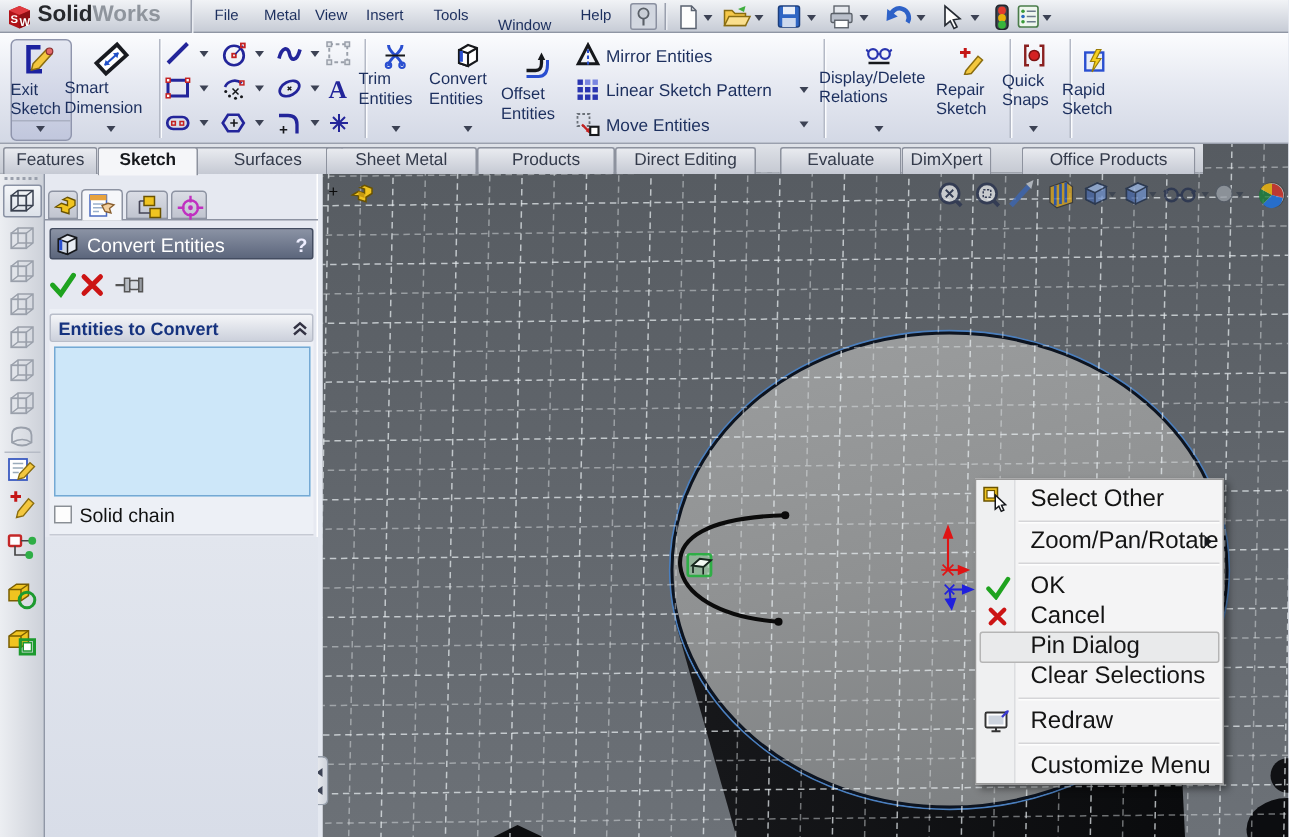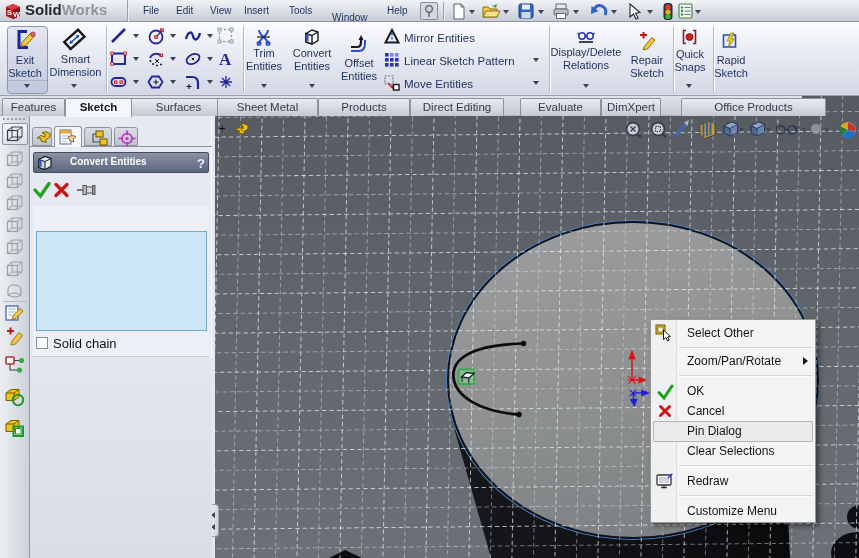--- a/index.html
+++ b/index.html
@@ -1,25 +1,25 @@
 <!DOCTYPE html>
 <html><head><meta charset="utf-8"><style>
 *{margin:0;padding:0;box-sizing:border-box}
 html,body{width:859px;height:558px;overflow:hidden;position:relative;
  font-family:"Liberation Sans",sans-serif;background:#e4e8f0}
 .abs{position:absolute}
 .nav{color:#1c2f5e;font-size:10px}
-.lbl{color:#1c2f5e;font-size:11px;line-height:12.5px;text-align:center;position:absolute}
+.lbl{color:#1c2f5e;font-size:11px;line-height:12.5px;position:absolute}
 .dd{position:absolute;width:0;height:0;border-left:3.5px solid transparent;border-right:3.5px solid transparent;border-top:4px solid #3c4254}
 .vsep{position:absolute;top:26px;height:64px;width:2px;
  border-left:1px solid #b4b9c6;border-right:1px solid #fbfcfe}
 .tb{position:absolute;top:98px;height:18px;border:1px solid #8d929e;border-bottom:none;
  border-radius:2px 2px 0 0;background:linear-gradient(#e9ebf0,#c5c9d3);
  font-size:11.5px;color:#343b4b;text-align:center;line-height:17px}
-.mi{position:absolute;left:36px;font-size:12px;color:#141414;line-height:20px}
+.mi{position:absolute;left:36px;font-size:16px;color:#141414;line-height:20px}
 .msep{position:absolute;left:28px;right:2px;height:1px;background:#d5d5d8;box-shadow:0 1px 0 #fdfdfd}
 </style></head><body>
 <svg class="abs" style="left:215px;top:96px" width="644" height="462" viewBox="0 0 644 462">
     <defs>
 <linearGradient id="bgG" x1="0" y1="0" x2="0" y2="1">
  <stop offset="0" stop-color="#565b61"></stop>
         <stop offset="1" stop-color="#6c7177"></stop>
       </linearGradient>
 <linearGradient id="elG" x1="0.3" y1="0" x2="0.55" y2="1">
  <stop offset="0" stop-color="#9a9c9d"></stop>
@@ -172,21 +172,21 @@
 <svg class="abs" style="left:3px;top:2px" width="19" height="19" viewBox="0 0 19 19">
 <path d="M3,5 L10,2 L17,5 L17,14 L10,17 L3,14 Z" fill="#b01218"></path>
 <path d="M3,5 L10,2 L17,5 L10,8 Z" fill="#e03a40"></path>
 <path d="M10,8 L17,5 L17,14 L10,17 Z" fill="#8d0e13"></path>
 <text x="4" y="13" font-size="7.5" font-weight="bold" fill="#fff" font-family="Liberation Sans">S</text>
 <text x="10" y="15" font-size="7.5" font-weight="bold" fill="#fff" font-family="Liberation Sans">W</text>
 </svg>
 <span class="abs" style="left:25px;top:1px;font-size:15px;font-weight:bold;color:#26282c">Solid<span style="color:#8f959d">Works</span></span>
 <div class="abs" style="left:127px;top:0;width:2px;height:22px;border-left:1px solid #9aa0ae;border-right:1px solid #e9ecf1"></div>
 <span class="nav abs" style="left:143px;top:5px">File</span>
-<span class="nav abs" style="left:176px;top:5px">Edit</span>
+<span class="nav abs" style="left:176px;top:5px">Metal</span>
 <span class="nav abs" style="left:210px;top:5px">View</span>
 <span class="nav abs" style="left:244px;top:5px">Insert</span>
 <span class="nav abs" style="left:289px;top:5px">Tools</span>
 <span class="nav abs" style="left:332px;top:12px">Window</span>
 <span class="nav abs" style="left:387px;top:5px">Help</span>
 <div class="abs" style="left:420px;top:2px;width:18px;height:18px;border:1px solid #8a90a0;border-radius:2px;background:#d2d7e0">
  <svg width="16" height="16" viewBox="0 0 16 16">
         <circle cx="8" cy="6" r="3.4" fill="#c9ced6" stroke="#5a6068" stroke-width="1.2"></circle>
         <line x1="8" y1="9.5" x2="8" y2="14" stroke="#5a6068" stroke-width="1.4"></line>
       </svg>
@@ -413,21 +413,21 @@
   </div>
 <div class="abs" style="left:0;top:96px;width:802px;height:20px;background:linear-gradient(#dfe2e8,#c6cad3);border-bottom:1px solid #aeb3bd;z-index:6"></div>
 <div class="tb" style="left:2px;width:63px;z-index:6">Features</div>
 <div class="tb" style="left:65px;width:67px;height:19px;background:#f5f6f9;font-weight:bold;color:#16181c;z-index:7">Sketch</div>
 <div class="tb" style="left:128px;width:101px;z-index:6">Surfaces</div>
 <div class="tb" style="left:217px;width:101px;z-index:6">Sheet Metal</div>
 <div class="tb" style="left:318px;width:92px;z-index:6">Products</div>
 <div class="tb" style="left:410px;width:94px;z-index:6">Direct Editing</div>
 <div class="tb" style="left:520px;width:81px;z-index:6">Evaluate</div>
 <div class="tb" style="left:601px;width:60px;z-index:6">DimXpert</div>
-<div class="tb" style="left:681px;width:145px;z-index:6">Office Products</div>
+<div class="tb" style="left:681px;width:116px;z-index:6">Office Products</div>
 <div class="abs" style="left:0;top:115px;width:30px;height:443px;background:linear-gradient(90deg,#eceef2,#cdd1d9);border-right:1px solid #9097a6;z-index:5">
     <div class="abs" style="left:3px;top:3px;width:22px;height:2px;border-top:2px dotted #9aa0ac"></div>
     <div class="abs" style="left:2px;top:8px;width:26px;height:22px;border:1px solid #8a92a4;border-radius:2px;background:linear-gradient(#f4f6f9,#dde2ea)"></div>
     <svg class="abs" style="left:5px;top:10px" width="20" height="19" viewBox="0 0 20 19">
       <g fill="none" stroke="#3a4150" stroke-width="1.2">
         <rect x="2.5" y="5.5" width="10" height="10"></rect>
         <path d="M2.5,5.5 L7,2 L17,2 L17,12 L12.5,15.5 M12.5,5.5 L17,2 M2.5,15.5 L7,12 M7,2 L7,12 L17,12" stroke-width="1"></path>
       </g>
     </svg>
     <svg class="abs" style="left:5px;top:35px" width="20" height="19" viewBox="0 0 20 19">
@@ -527,34 +527,40 @@
         <circle cx="9" cy="8.5" r="1.6" fill="#c030c0"></circle>
       </svg>
     </div>
     <div class="abs" style="left:3px;top:37px;width:176px;height:21px;border:1px solid #434c60;border-radius:2px;background:linear-gradient(#8a92a4,#5c667c)">
 <svg style="position:absolute;left:2px;top:1px" width="18" height="18" viewBox="0 0 18 18">
 <path d="M3,5.5 L9,2.5 L15,4.5 L15,12.5 L9,15.5 L3,13.5 Z" fill="#e8ecf2" stroke="#16181c" stroke-width="1.2"></path>
 <path d="M3,5.5 L9,7.5 L9,15.5 L3,13.5 Z" fill="#cdd5e2" stroke="#16181c" stroke-width="1"></path>
 <path d="M9,7.5 L15,4.5" stroke="#16181c" stroke-width="1"></path>
 <path d="M4.5,6 L4.5,12.8" stroke="#2a4fd0" stroke-width="2"></path>
       </svg>
-<span style="position:absolute;left:36px;top:3px;font-size:10px;font-weight:bold;color:#fff">Convert Entities</span>
+<span style="position:absolute;left:24px;top:3px;font-size:13px;font-weight:normal;color:#fff">Convert Entities</span>
 <span style="position:absolute;left:163px;top:3px;font-size:13px;font-weight:bold;color:#eef">?</span>
 </div>
     <svg class="abs" style="left:3px;top:66px" width="100" height="19" viewBox="0 0 100 19">
 <path d="M2,9 L7.5,15 L16,2.5" fill="none" stroke="#1fa31f" stroke-width="3.3" stroke-linecap="round"></path>
 <path d="M23,3.5 L34,14.5 M34,3.5 L23,14.5" fill="none" stroke="#cc1414" stroke-width="3.3" stroke-linecap="round"></path>
 <g>
         <path d="M44,9 h6" stroke="#555" stroke-width="1.5"></path>
 <rect x="50" y="4.5" width="3.5" height="9" fill="#b8bcc2" stroke="#555"></rect>
 <rect x="53.5" y="6" width="6" height="6" rx="1" fill="#d8dce2" stroke="#555"></rect>
 <rect x="59.5" y="4.5" width="2.5" height="9" fill="#989ca2" stroke="#555"></rect>
       </g>
 </svg>
     <div class="abs" style="left:3px;top:91px;width:176px;height:151px;background:#edf0f6;border-bottom:1px solid #c6cad4"></div>
+    <div class="abs" style="left:3px;top:94px;width:176px;height:19px;background:linear-gradient(#f4f5f8,#ccd1dc);border:1px solid #b8bdc9;border-radius:2px">
+<span style="position:absolute;left:5px;top:2px;font-size:12px;font-weight:bold;color:#16337f">Entities to Convert</span>
+<svg style="position:absolute;left:160px;top:4px" width="12" height="11" viewBox="0 0 12 11">
+<path d="M2,5 L6,1.5 L10,5 M2,9 L6,5.5 L10,9" fill="none" stroke="#334" stroke-width="1.6"></path>
+      </svg>
+</div>
     <div class="abs" style="left:6px;top:116px;width:171px;height:100px;background:#cde7f9;border:1px solid #74a9d4"></div>
     <div class="abs" style="left:6px;top:222px;width:12px;height:12px;background:#fdfdfd;border:1px solid #8a8f96"></div>
 <span class="abs" style="left:23px;top:221px;font-size:13px;color:#111">Solid chain</span>
     <div class="abs" style="left:0;top:243px;width:182px;height:200px;background:linear-gradient(#e2e6ee,#d8dde8)"></div>
   </div>
 <div class="abs" style="left:650px;top:319px;width:166px;height:204px;background:#f4f4f5;border:1px solid #979797;box-shadow:3px 3px 5px rgba(0,0,0,0.45);z-index:9">
 <div class="abs" style="left:0;top:0;width:26px;height:202px;background:#eff0f1;border-right:1px solid #dcdde0"></div>
     <span class="mi" style="top:3px">Select Other</span>
     <svg class="abs" style="left:4px;top:4px" width="19" height="19" viewBox="0 0 19 19">
 <rect x="1" y="1" width="9" height="9" fill="#f0c420" stroke="#6b5300"></rect>

